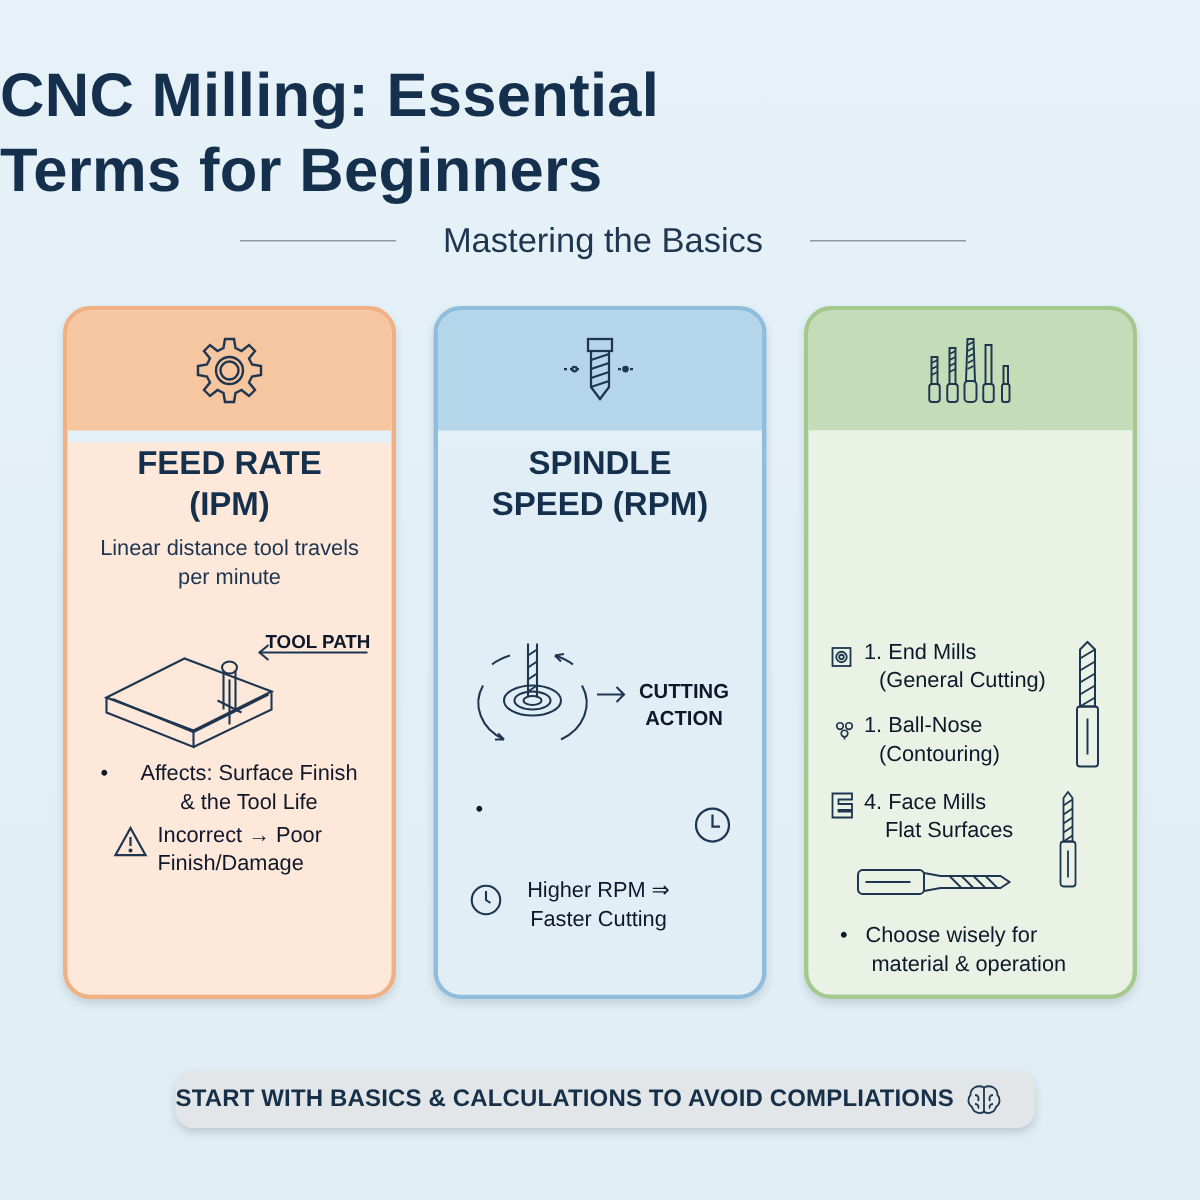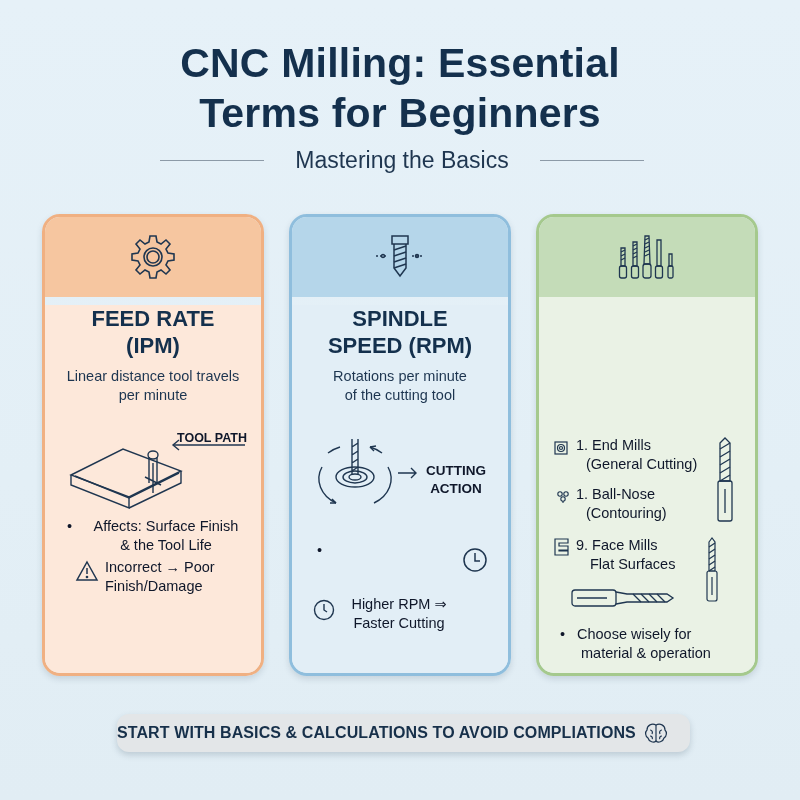--- a/index.html
+++ b/index.html
@@ -5,36 +5,35 @@
   * { box-sizing: border-box; margin: 0; padding: 0; }
   html, body { width: 800px; height: 800px; overflow: hidden; }
   body {
     background: linear-gradient(180deg, #e6f1f8 0%, #e3eff6 60%, #e1edf4 100%);
     font-family: "Liberation Sans", "DejaVu Sans", sans-serif;
     color: #17304a;
     position: relative;
   }
   .title {
     position: absolute; top: 38px; left: 0; width: 800px;
-    text-align: center; font-weight: bold; font-size: 41px; line-height: 50px;
+    font-weight: bold; font-size: 41px; line-height: 50px;
     color: #14304d; letter-spacing: 0.2px;
   }
   .title .l2 { display: block; }
   .subtitle-row {
     position: absolute; top: 145px; left: 160px; width: 484px; height: 30px;
     display: flex; align-items: center; justify-content: space-between; gap: 11px;
   }
   .subtitle-row .rule { height: 1px; background: #8c9aa7; width: 104px; }
   .subtitle { font-size: 23px; color: #1f3650; }
 
   .card {
     position: absolute; top: 204px; width: 222px; height: 462px;
     border-radius: 18px; border: 3px solid; overflow: hidden;
     box-shadow: 0 3px 6px rgba(40,60,80,0.15);
-    margin-top: 10px;
   }
   .card .head { height: 80px; display: flex; align-items: center; justify-content: center; }
   .card .body { height: 376px; position: relative; }
   .card h2 {
     text-align: center; font-size: 22px; line-height: 27px; font-weight: bold;
     color: #14304d; margin-top: 8px;
   }
   .card .desc { text-align: center; font-size: 14.5px; line-height: 19px; color: #1d3550; }
   .txt { font-size: 14.5px; line-height: 19px; color: #0f172a; position: absolute; }
 
@@ -138,24 +137,20 @@
         <circle cx="11" cy="24" r="1.5"></circle>
           <circle cx="45" cy="24" r="1.5"></circle>
       </svg>
     </span>
   </div>
   <div class="body">
     <h2>
       <span>SPINDLE</span><br>
       <span>SPEED (RPM)</span>
     </h2>
-    <div class="desc" style="margin-top:8px">
-      <span>Rotations per minute</span><br>
-      <span>of the cutting tool</span>
-    </div>
     <span class="abs" style="left:14px;top:128px">
       <svg width="120" height="80" viewBox="0 0 120 80" fill="none" stroke="#1f3650" stroke-width="1.4">
         <path d="M46 6 L46 42 M52 6 L52 42 M46 14 L52 10 M46 22 L52 18 M46 30 L52 26 M46 38 L52 34"></path>
         <ellipse cx="49" cy="44" rx="6" ry="3"></ellipse>
         <ellipse cx="49" cy="44" rx="12" ry="6"></ellipse>
         <ellipse cx="49" cy="44" rx="19" ry="10"></ellipse>
         <path d="M16 34 A34 28 0 0 0 30 70"></path>
         <path d="M82 34 A34 28 0 0 1 68 70"></path>
         <path d="M22 20 A36 30 0 0 1 34 14"></path>
         <path d="M76 20 A36 30 0 0 0 64 14"></path>
@@ -234,21 +229,21 @@
       <span>1. Ball-Nose</span><br>
       <span style="padding-left:10px">(Contouring)</span>
     </span>
 
     <span class="abs" style="left:15px;top:241px">
       <svg width="15" height="18" viewBox="0 0 15 18" fill="none" stroke="#1f3650" stroke-width="1.2">
         <path d="M1 1 L14 1 L14 5 L5 5 L5 8 L14 8 L14 12 L5 12 L5 13 L14 13 L14 17 L1 17 Z"></path>
       </svg>
     </span>
     <span class="txt" style="left:37px;top:239px">
-      <span>9. Face Mills</span><br>
+      <span>4. Face Mills</span><br>
       <span style="padding-left:14px">Flat Surfaces</span>
     </span>
 
     <span class="abs" style="left:176px;top:140px">
       <svg width="20" height="86" viewBox="0 0 20 86" fill="none" stroke="#1f3650" stroke-width="1.3">
         <path d="M5 6 L10 1 L15 6 L15 44 L5 44 Z"></path>
         <path d="M5 12 L15 6 M5 20 L15 14 M5 28 L15 22 M5 36 L15 30 M5 44 L15 38"></path>
         <rect x="3" y="44" width="14" height="40" rx="2"></rect>
         <path d="M10 52 L10 76"></path>
       </svg>

